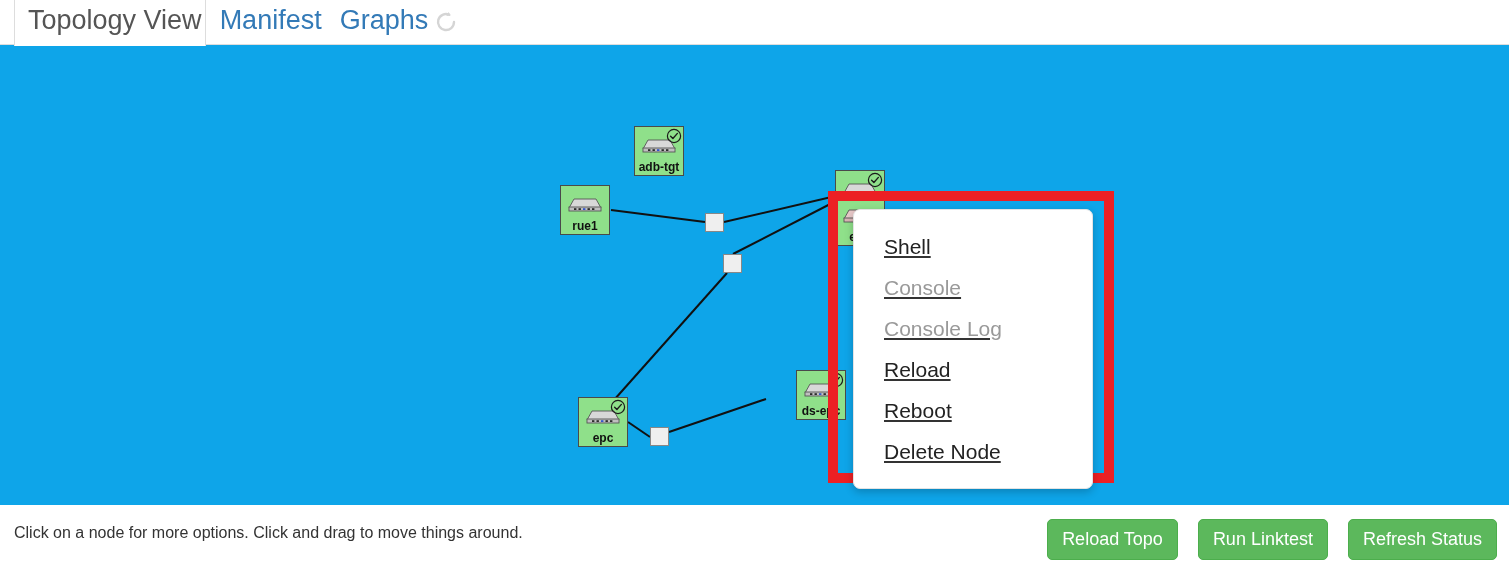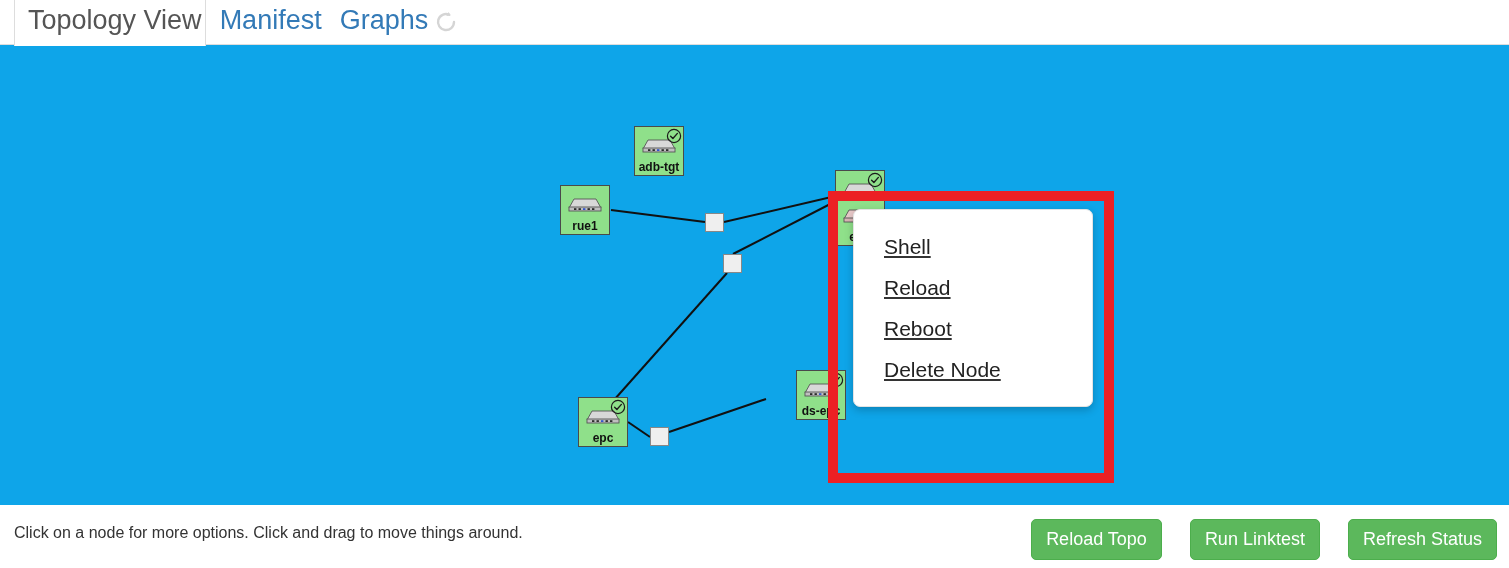--- a/index.html
+++ b/index.html
@@ -180,21 +180,21 @@
     top: 19px;
     font-size: 16px;
     color: #333333;
     white-space: nowrap;
   }
   .btn-row {
     position: absolute;
     right: 12px;
     top: 14px;
     display: flex;
-    gap: 28px;
+    gap: 20px;
     margin-left: 40px;
   }
   .btn {
     background: #5cb85c;
     border: 1px solid #4cae4c;
     border-radius: 5px;
     color: #ffffff;
     font-size: 18px;
     line-height: 1;
     padding: 10px 14px 11px 14px;
@@ -330,20 +330,26 @@
   <div class="handle" style="left:705px; top:168px;"></div>
   <div class="handle" style="left:723px; top:209px;"></div>
   <div class="handle" style="left:650px; top:382px;"></div>
 
   <div class="highlight-box" id="hl" style="left: 828px; top: 146px; width: 286px; height: 292px; border-color: rgb(236, 32, 36);"></div>
 
   <div class="ctx-menu" id="ctxmenu" style="left: 853px; top: 164px; width: 240px; text-decoration: underline;">
     <div class="ctx-item">
       <span>Shell</span>
     </div>
+    <div class="ctx-item disabled">
+      <span>Console</span>
+    </div>
+    <div class="ctx-item disabled">
+      <span>Console Log</span>
+    </div>
     <div class="ctx-item">
       <span>Reload</span>
     </div>
     <div class="ctx-item">
       <span>Reboot</span>
     </div>
     <div class="ctx-item">
       <span>Delete Node</span>
     </div>
   </div>

